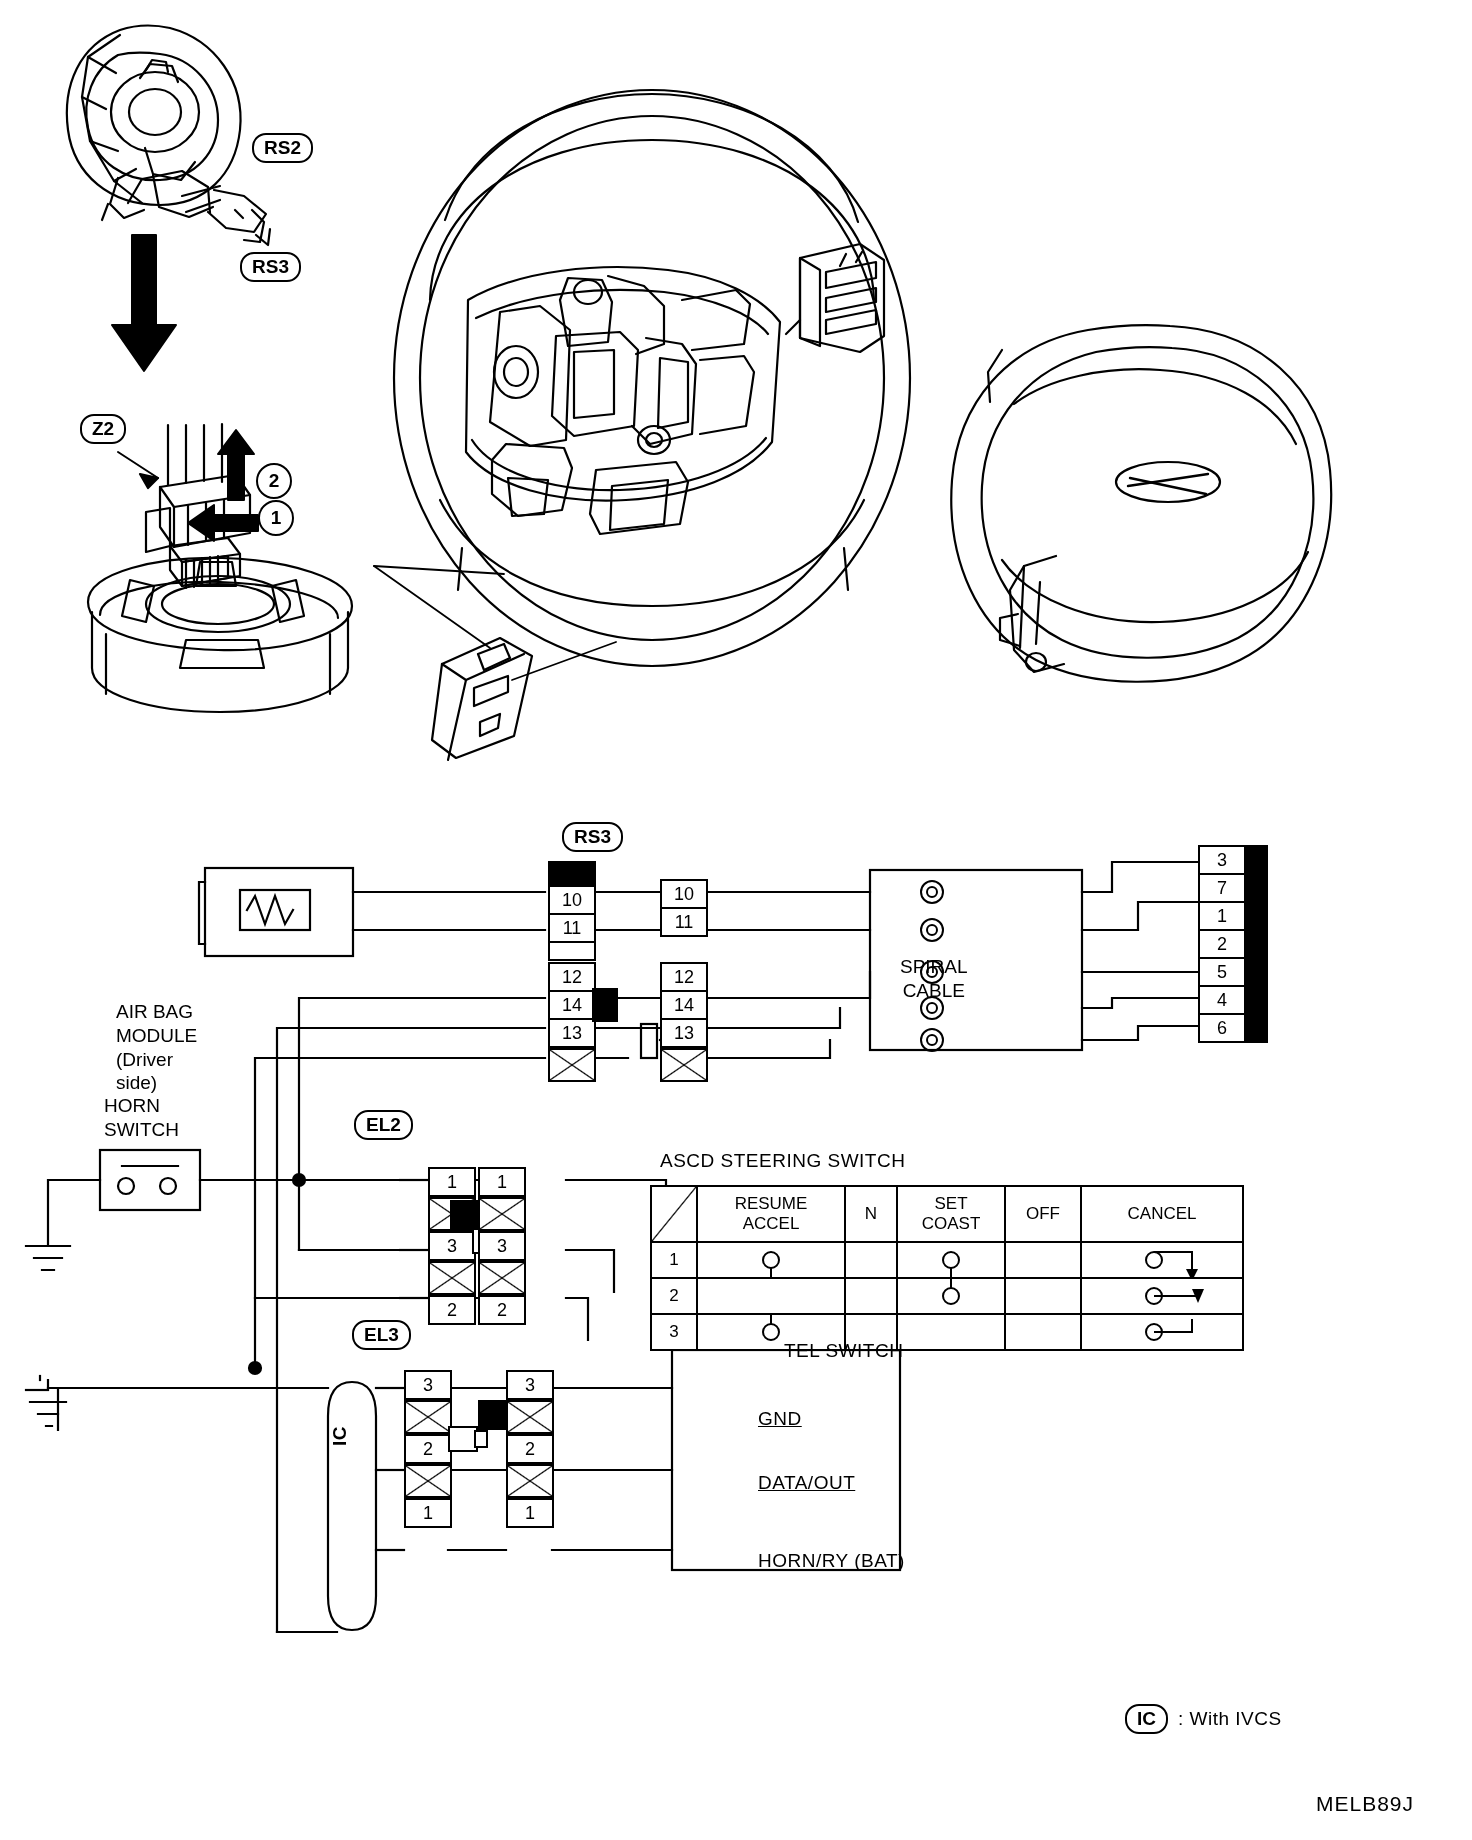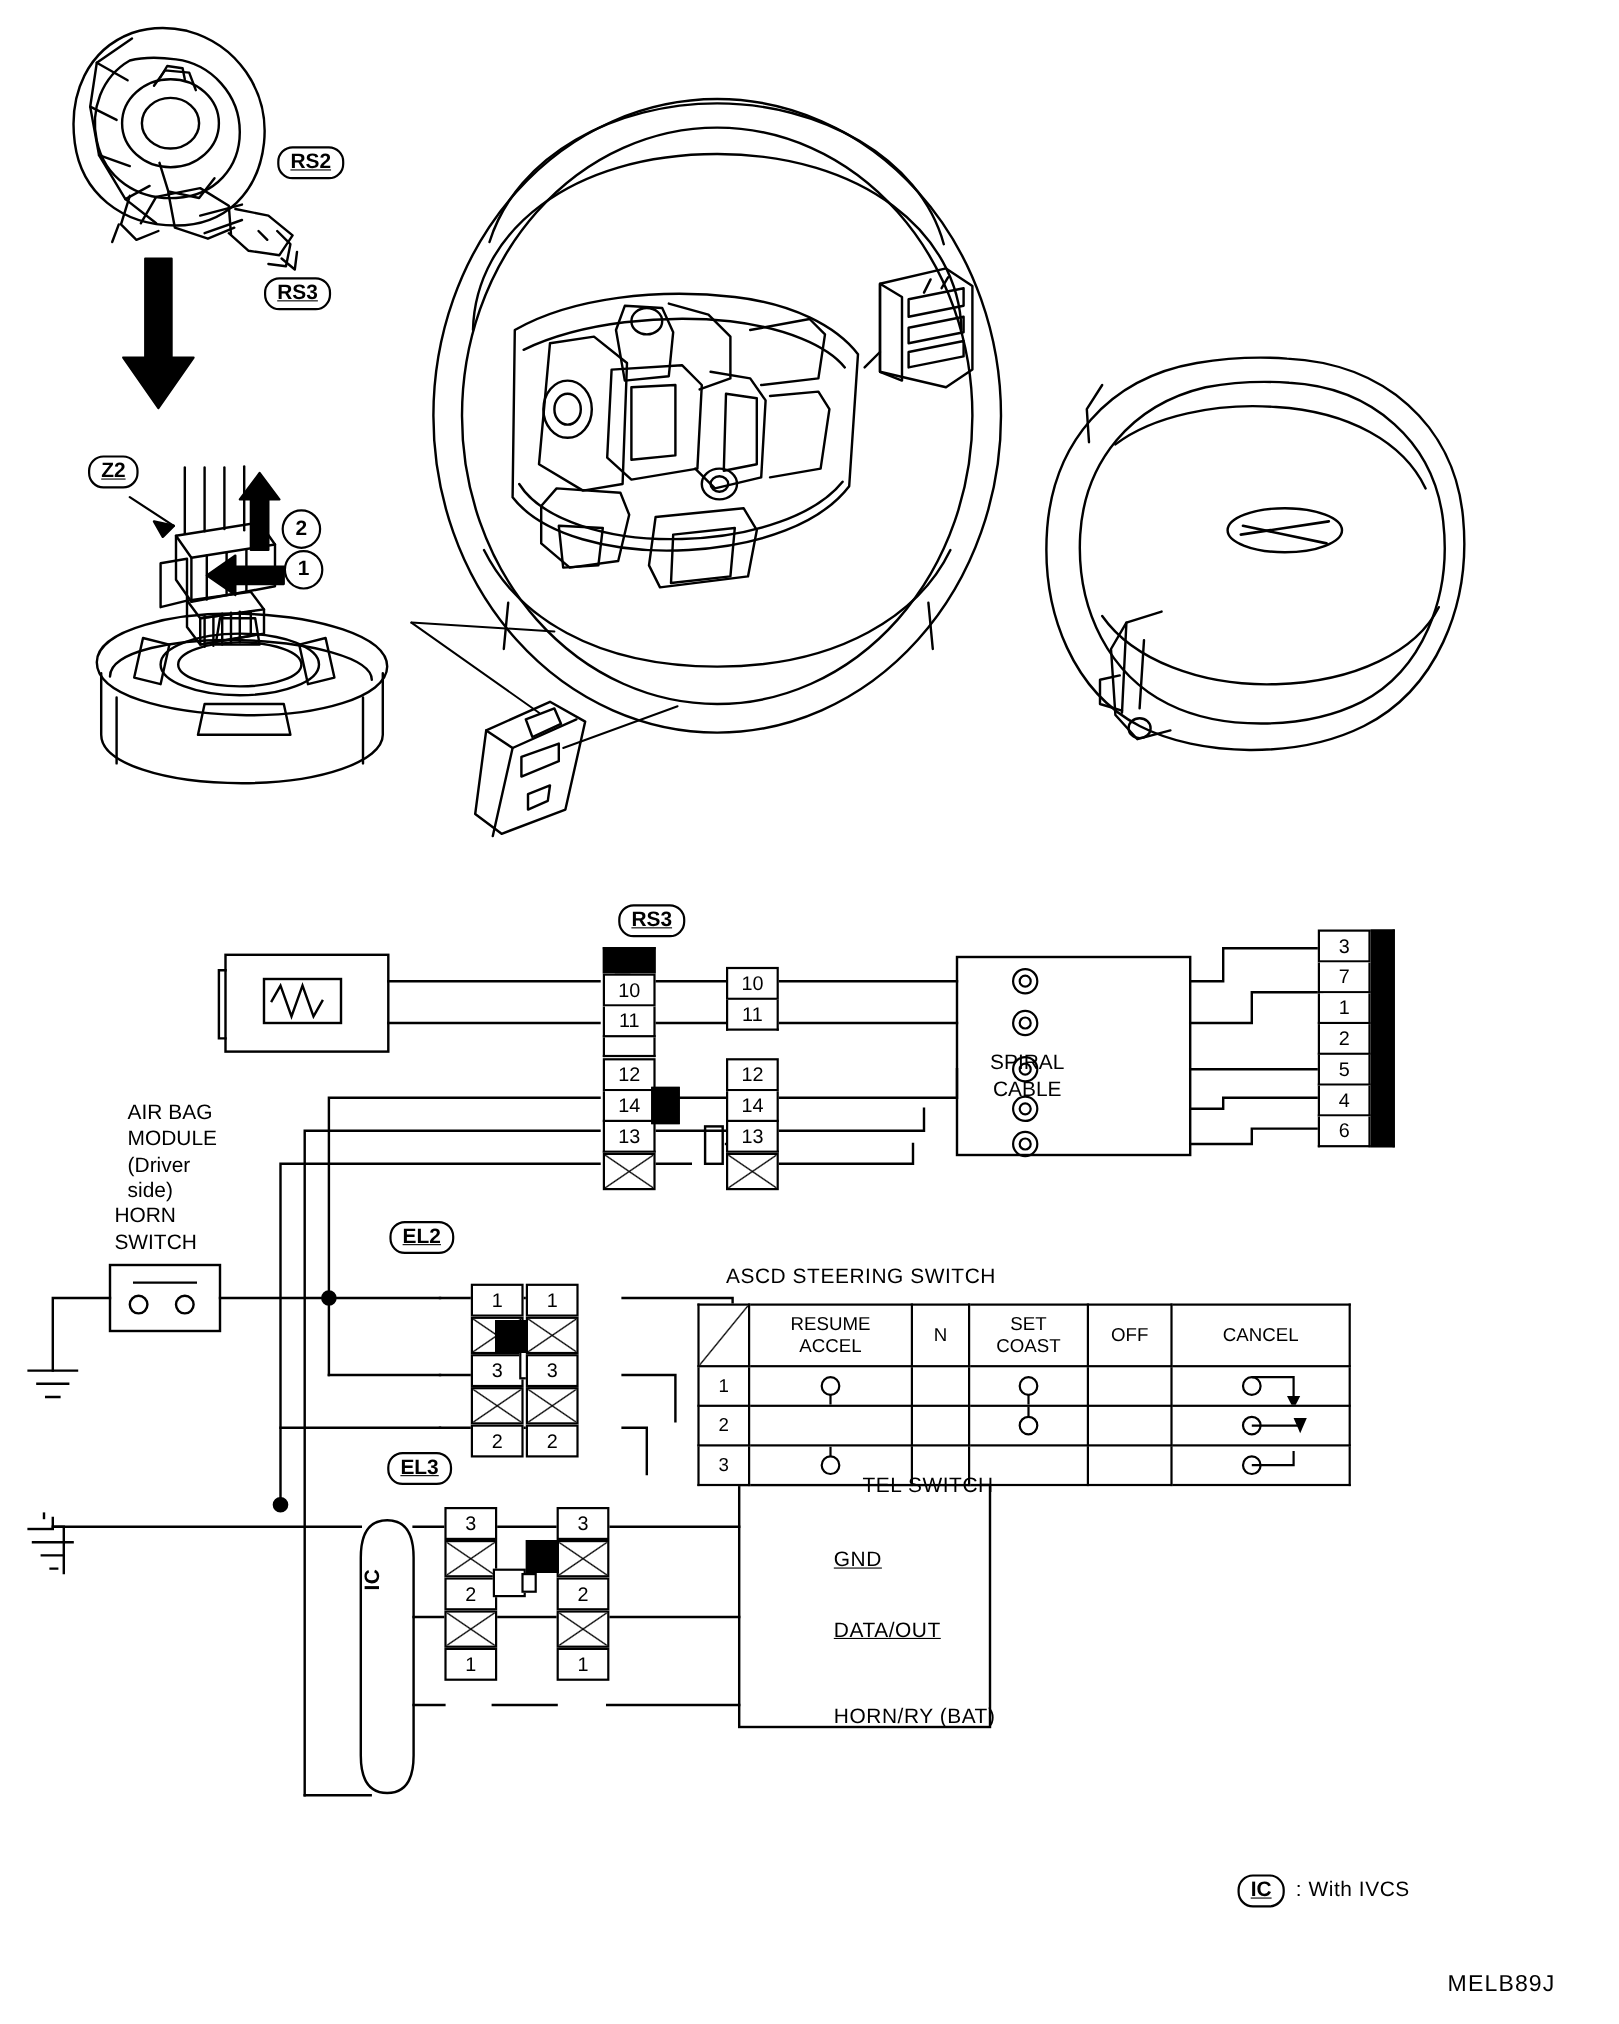--- a/index.html
+++ b/index.html
@@ -1,20 +1,20 @@
 <!DOCTYPE html>
 <html><head>
 <meta charset="utf-8">
 <style>
   html,body{margin:0;padding:0;background:#fff;}
   body{width:1472px;height:1840px;position:relative;font-family:"Liberation Sans",sans-serif;color:#000;overflow:hidden;}
   .abs{position:absolute;}
   svg{display:block;}
   .lbl{font-size:19px;letter-spacing:.5px;}
-  .pill{border:2px solid #000;border-radius:14px;padding:2px 10px;font-size:19px;font-weight:bold;background:#fff;display:inline-block;line-height:1.15;text-decoration:underline;}
+  .pill{border:2px solid #000;border-radius:14px;padding:2px 10px;font-size:19px;font-weight:bold;background:#fff;display:inline-block;line-height:1.15;}
   .pin{width:44px;height:26px;border:2px solid #000;border-top:none;font-size:18px;display:flex;align-items:center;justify-content:center;background:#fff;}
   .pinstack{display:flex;flex-direction:column;}
   .pinstack .pin:first-child{border-top:2px solid #000;}
   .xbox{width:44px;height:30px;border:2px solid #000;background:#fff;position:relative;}
   .xbox::before,.xbox::after{content:"";position:absolute;left:0;top:0;width:100%;height:100%;}
   .xbox::before{background:linear-gradient(to top right,transparent calc(50% - 1.2px),#000 50%,transparent calc(50% + 1.2px));}
   .xbox::after{background:linear-gradient(to bottom right,transparent calc(50% - 1.2px),#000 50%,transparent calc(50% + 1.2px));}
   table.ascd{border-collapse:collapse;background:#fff;}
   table.ascd td,table.ascd th{border:2px solid #000;font-size:17px;text-align:center;font-weight:normal;padding:0;}
   .code{font-size:20px;letter-spacing:1px;}
@@ -402,21 +402,21 @@
 <div class="abs" style="left:330px;top:1425px;">
   <span class="lbl" style="display:inline-block;transform:rotate(-90deg);font-weight:bold;">IC</span>
 </div>
 
 <div class="abs pill" style="left:354px;top:1110px;">EL2</div>
 <div class="abs pill" style="left:352px;top:1320px;">EL3</div>
 
 <div class="abs" style="left:660px;top:1150px;">
   <span class="lbl">ASCD STEERING SWITCH</span>
 </div>
-<div class="abs" style="left:634px;top:1185px;border-radius:25px;">
+<div class="abs" style="left:650px;top:1185px;border-radius:25px;">
   <table class="ascd">
     <tbody>
         <tr>
       <th style="width:44px;height:54px;position:relative;">
         <span style="position:absolute;inset:0;background:linear-gradient(to bottom right,transparent calc(50% - 1.2px),#000 50%,transparent calc(50% + 1.2px));"></span>
       </th>
       <th style="width:146px;line-height:1.15;">
         <div>RESUME</div>
         <div>ACCEL</div>
       </th>

